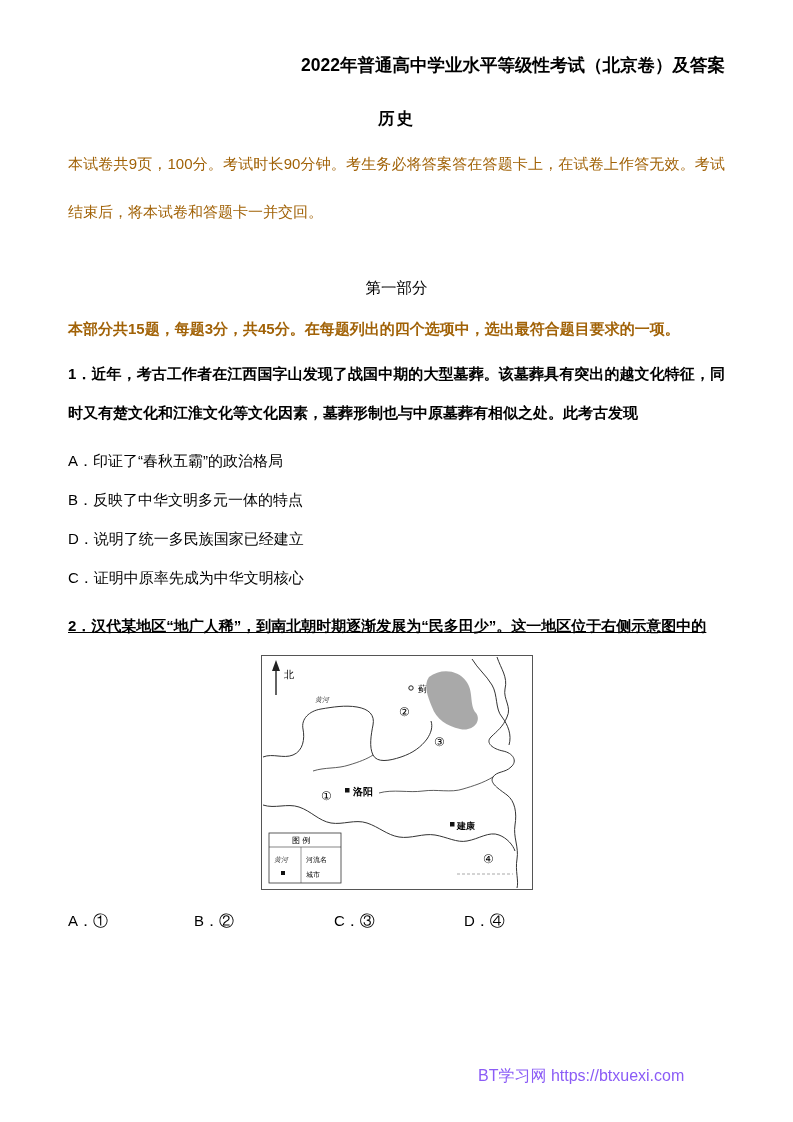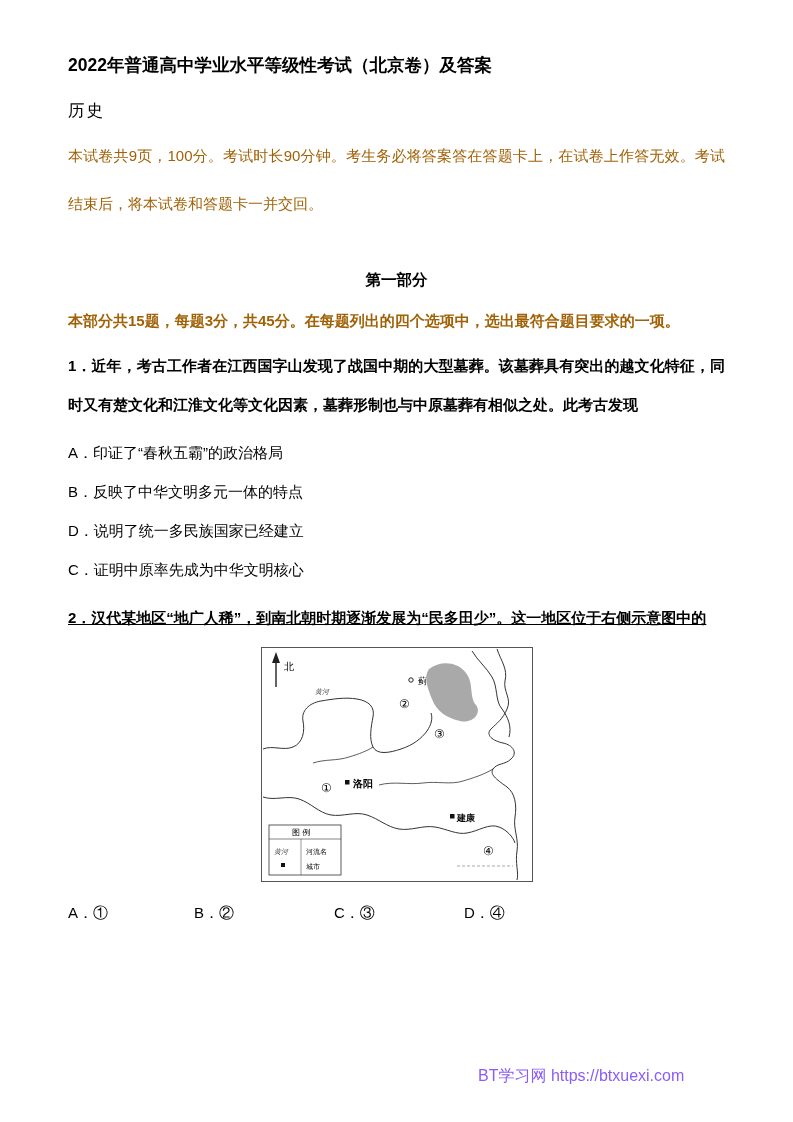--- a/index.html
+++ b/index.html
@@ -3,25 +3,25 @@
 <meta charset="utf-8">
 <style>
   * { margin:0; padding:0; box-sizing:border-box; }
   html, body { background:#ffffff; }
   .page {
     width:793px; height:1122px; position:relative; overflow:hidden;
     background:#ffffff; padding:52px 68px 0;
     font-family:"Liberation Sans", sans-serif;
     font-size:15px; color:#000;
   }
-  .title   { font-size:17.5px; font-weight:bold; text-align:left; line-height:26px; margin-bottom:20px; }
-  .subject { font-size:16.5px; font-weight:normal; line-height:24px; margin-bottom:10px; letter-spacing:2px; }
+  .title   { font-size:17.5px; font-weight:bold; text-align:right; line-height:26px; margin-bottom:28px; }
+  .subject { font-size:16.5px; font-weight:bold; text-align:center; line-height:24px; margin-bottom:10px; letter-spacing:2px; }
   .red     { color:#a16207; }
   .notice  { line-height:48px; margin-top:8px; text-align:justify; }
-  .section-heading { font-weight:bold; font-size:15.5px; text-align:center; line-height:24px; margin-top:40px; }
+  .section-heading { font-weight:normal; font-size:15.5px; text-align:center; line-height:24px; margin-top:40px; }
   .instructions    { line-height:30px; margin-top:14px;font-weight:bold; }
   .stem    { font-weight:bold; line-height:39px; margin-top:10px; text-align:justify; }
   .q2      { margin-top:18px;text-decoration:underline; }
   .option  { line-height:20px; margin-top:19px; }
   .map-wrap { width:272px; margin:10px auto 0; }
   .map-wrap svg { display:block; }
   .answer-row { display:flex; margin-top:22px; }
   .answer-row span:nth-child(1){ width:126px; }
   .answer-row span:nth-child(2){ width:140px; }
   .answer-row span:nth-child(3){ width:130px; }

